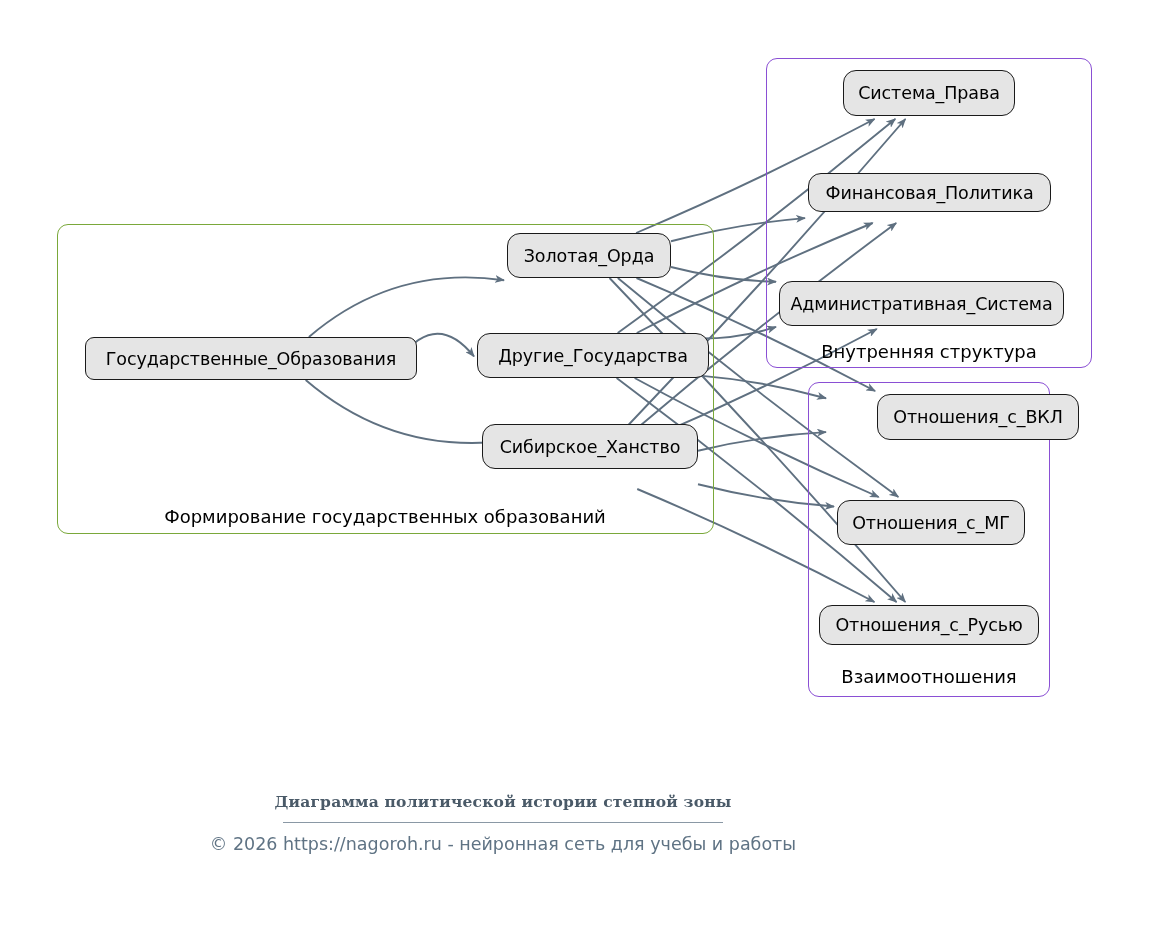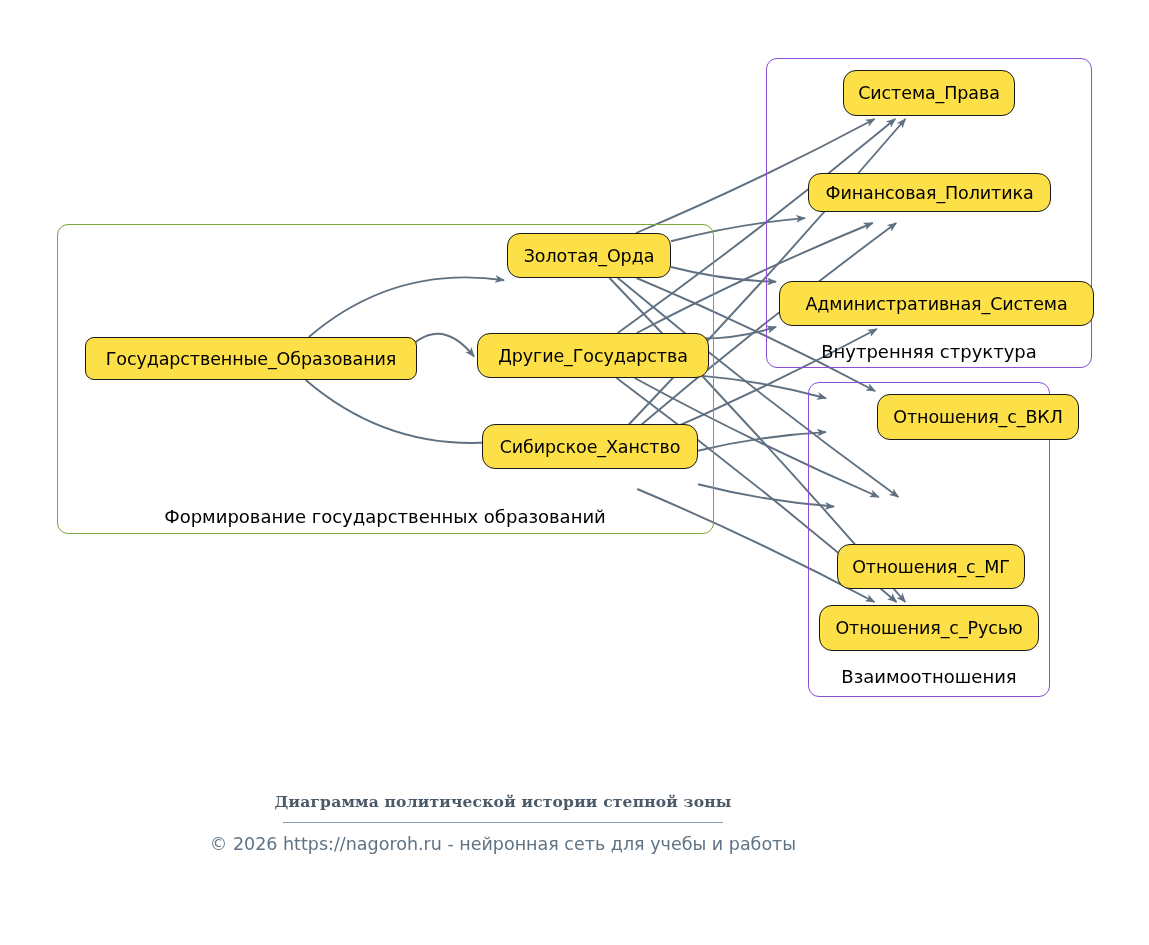--- a/index.html
+++ b/index.html
@@ -26,21 +26,21 @@
     left: 0;
     top: 0;
     width: 1149px;
     height: 945px;
   }
   .node-box {
     position: absolute;
     box-sizing: border-box;
     border: 1.6px solid #1a1a1a;
     border-radius: 13px;
-    background: #fde047;
+    background: #e5e5e5;
     display: flex;
     align-items: center;
     justify-content: center;
     color: #000000;
     font-size: 17.5px;
     font-family: "DejaVu Sans", sans-serif;
     white-space: nowrap;
     letter-spacing: -0.1px;
   }
   .cluster-box {
@@ -138,30 +138,30 @@
       </div>
       <div class="node-box" style="left: 482px; top: 424px; width: 216px; height: 45px;">
         <span>Сибирское_Ханство</span>
       </div>
       <div class="node-box" style="left: 843px; top: 70px; width: 172px; height: 46px;">
         <span>Система_Права</span>
       </div>
       <div class="node-box" style="left: 808px; top: 173px; width: 243px; height: 39px;">
         <span>Финансовая_Политика</span>
       </div>
-      <div class="node-box" style="left: 779px; top: 281px; width: 315px; height: 45px;">
+      <div class="node-box" style="left: 779px; top: 281px; width: 285px; height: 45px;">
         <span>Административная_Система</span>
       </div>
       <div class="node-box" style="left: 829px; top: 394px; width: 202px; height: 46px; margin-left: 48px;">
         <span>Отношения_с_ВКЛ</span>
       </div>
-      <div class="node-box" style="left: 837px; top: 500px; width: 188px; height: 45px; margin-top: 44px;">
+      <div class="node-box" style="left: 837px; top: 500px; width: 188px; height: 45px;">
         <span>Отношения_с_МГ</span>
       </div>
-      <div class="node-box" style="left: 819px; top: 605px; width: 220px; height: 46px;">
+      <div class="node-box" style="left: 819px; top: 605px; width: 220px; height: 40px;">
         <span>Отношения_с_Русью</span>
       </div>
     </div>
 
   <div id="footer" style="top: 792px;">
     <div class="footer-title" style="color: rgb(74, 90, 104);">Диаграмма политической истории степной зоны</div>
     <div class="footer-rule"></div>
     <div class="footer-credit" style="color: rgb(95, 115, 132);">© 2026 https://nagoroh.ru - нейронная сеть для учебы и работы</div>
   </div>
 

